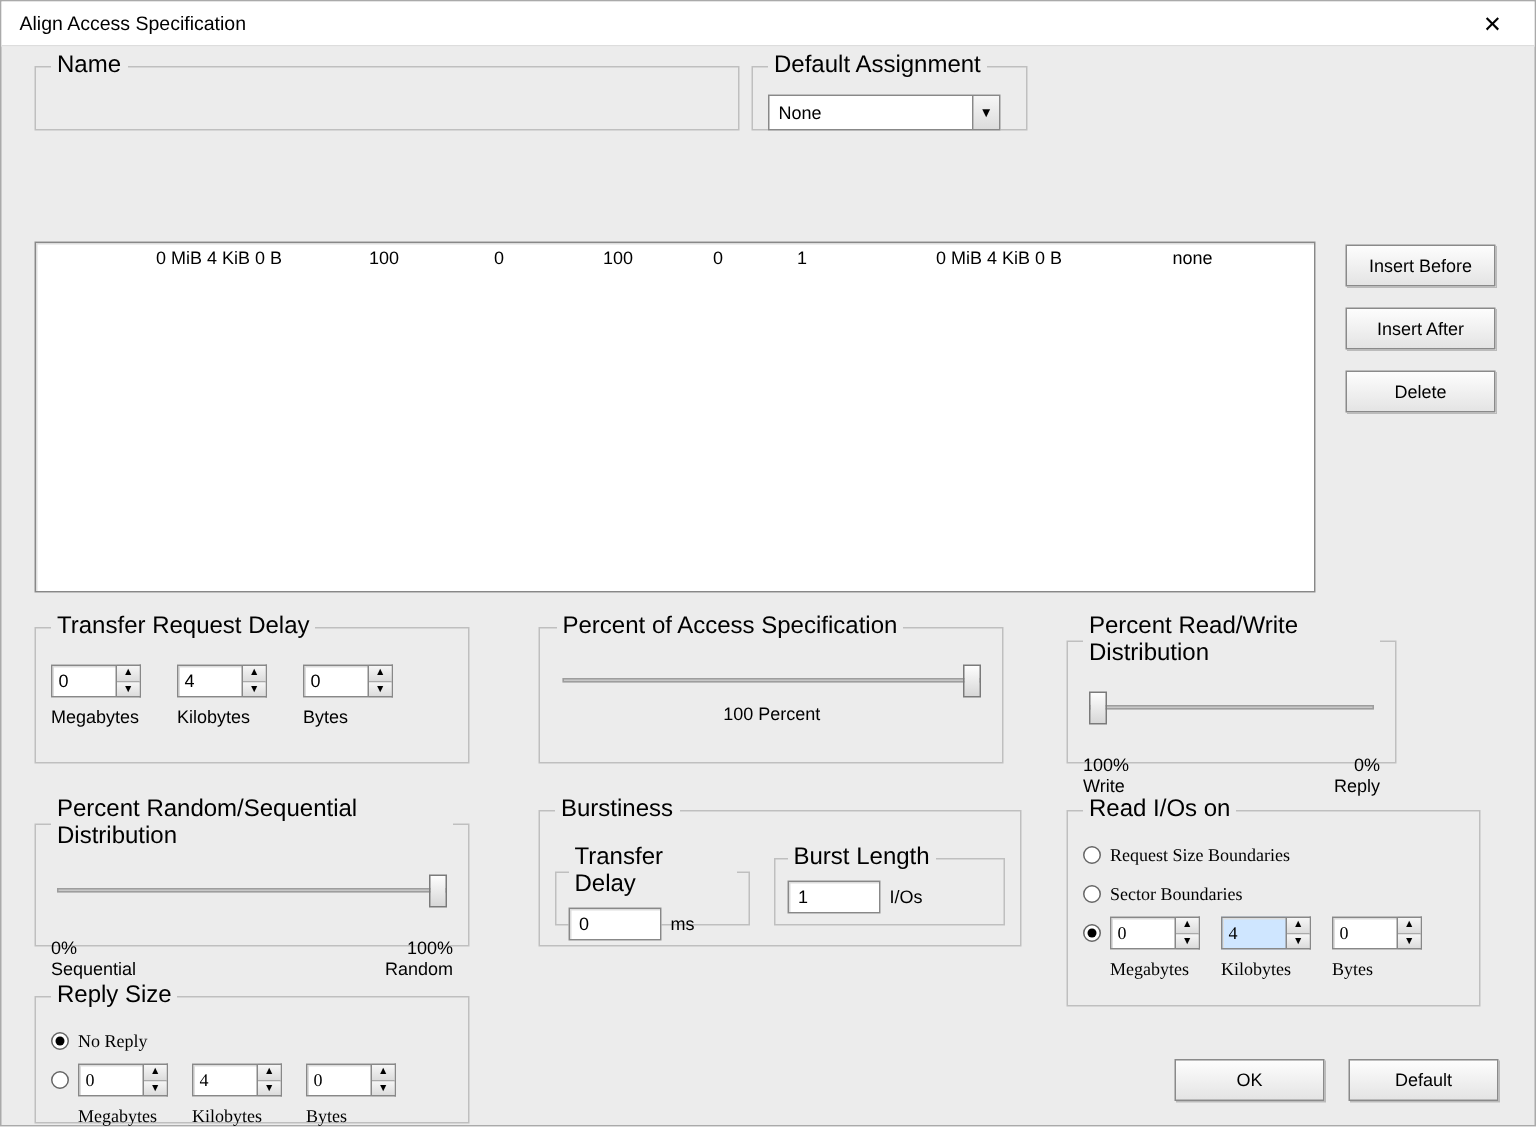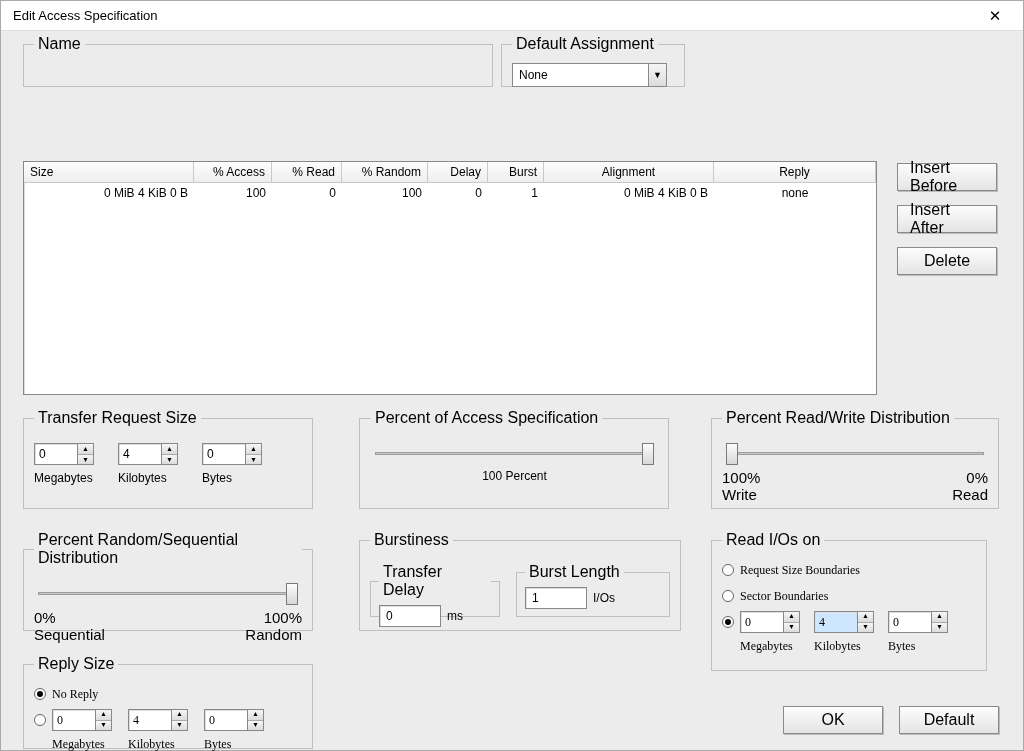--- a/index.html
+++ b/index.html
@@ -114,21 +114,21 @@
   .sidebtns { position: absolute; left: 896px; top: 132px; width: 100px; display: flex; flex-direction: column; gap: 14px; }
   .btn {
     height: 28px;
     min-width: 90px;
     border: 1px solid #8a8a8a;
     background: linear-gradient(#fdfdfd,#e4e4e4);
     box-shadow: 1px 1px 0 #bbb;
     display: inline-flex; align-items: center; justify-content: center;
     padding: 0 12px;
     cursor: pointer;
-    font-size: 16px;
+    font-size: 12px;
   }
 
   
   .spinner {
     display: inline-flex;
     height: 22px;
   }
   .spinner input {
     width: 44px;
     border: 1px solid #888;
@@ -166,21 +166,21 @@
     height: 3px;
     background: #c8c8c8;
     border: 1px solid #9d9d9d;
   }
   .slider .thumb {
     position: absolute; top: 0;
     width: 12px; height: 22px;
     background: linear-gradient(#fdfdfd,#d7d7d7);
     border: 1px solid #7a7a7a;
   }
-  .slider-labels { display: flex; justify-content: space-between; font-size: 15px; margin-top: 4px; }
+  .slider-labels { display: flex; justify-content: space-between; font-size: 12px; margin-top: 20px; }
   .slider-caption { text-align: center; margin-top: 4px; }
 
   .radio {
     display: inline-block;
     width: 12px; height: 12px;
     border: 1px solid #666;
     border-radius: 50%;
     background: #fff;
     margin-right: 6px;
     vertical-align: middle;
@@ -200,69 +200,59 @@
     position: absolute;
     right: 24px; bottom: 16px;
     display: flex; gap: 16px;
   }
 </style>
 </head>
 <body>
 
 <div class="window">
   <div class="titlebar">
-    <span class="title">Edit Access Specification</span>
+    <span class="title">Align Access Specification</span>
     <span class="close">✕</span>
   </div>
 
   <div class="client">
 
     <fieldset class="group" style="left:22px; top:4px; width:470px; height:52px;">
       <legend>Name</legend>
     </fieldset>
 
     <fieldset class="group" style="left:500px; top:4px; width:184px; height:52px;">
       <legend>Default Assignment</legend>
       <div class="dropdown">
         <span class="dd-val">None</span>
         <span class="dd-btn">▼</span>
       </div>
     </fieldset>
 
     <div class="listview">
-      <div class="lv-head">
-        <div class="c c-size">Size</div>
-        <div class="c c-acc r">% Access</div>
-        <div class="c c-read r">% Read</div>
-        <div class="c c-rnd r">% Random</div>
-        <div class="c c-del r">Delay</div>
-        <div class="c c-bur r">Burst</div>
-        <div class="c c-align cnt">Alignment</div>
-        <div class="c c-reply cnt">Reply</div>
-      </div>
       <div class="lv-row">
         <div class="c c-size r">0 MiB    4 KiB    0 B</div>
         <div class="c c-acc r">100</div>
         <div class="c c-read r">0</div>
         <div class="c c-rnd r">100</div>
         <div class="c c-del r">0</div>
         <div class="c c-bur r">1</div>
         <div class="c c-align r">0 MiB    4 KiB    0 B</div>
         <div class="c c-reply cnt">none</div>
       </div>
     </div>
 
     <div class="sidebtns">
       <div class="btn">Insert Before</div>
       <div class="btn">Insert After</div>
       <div class="btn">Delete</div>
     </div>
 
     <fieldset class="group" style="left:22px; top:378px; width:290px; height:100px;">
-      <legend>Transfer Request Size</legend>
+      <legend>Transfer Request Delay</legend>
       <div style="display:flex; gap:24px; margin-top:6px;">
         <div class="unitcol">
           <span class="spinner">
             <input value="0" style="">
             <span class="sp-btns">
                 <div>▲</div>
                 <div>▼</div>
               </span>
           </span>
           <span class="unitlabel">Megabytes</span>
@@ -292,34 +282,34 @@
 
     <fieldset class="group" style="left:358px; top:378px; width:310px; height:100px;padding-left:11px;">
       <legend>Percent of Access Specification</legend>
       <div class="slider">
         <div class="track"></div>
         <div class="thumb" style="right:0;"></div>
       </div>
       <div class="slider-caption">100 Percent</div>
     </fieldset>
 
-    <fieldset class="group" style="left:710px; top:378px; width:288px; height:100px;">
+    <fieldset class="group" style="left:710px; top:378px; width:220px; height:100px;">
       <legend>Percent Read/Write Distribution</legend>
       <div class="slider">
         <div class="track"></div>
         <div class="thumb" style="left:0;"></div>
       </div>
       <div class="slider-labels">
         <div>
           <div>100%</div>
           <div>Write</div>
         </div>
         <div style="text-align:right;">
           <div>0%</div>
-          <div>Read</div>
+          <div>Reply</div>
         </div>
       </div>
     </fieldset>
 
     <fieldset class="group" style="left:22px; top:500px; width:290px; height:100px;">
       <legend>Percent Random/Sequential Distribution</legend>
       <div class="slider">
         <div class="track"></div>
         <div class="thumb" style="right:0;"></div>
       </div>

